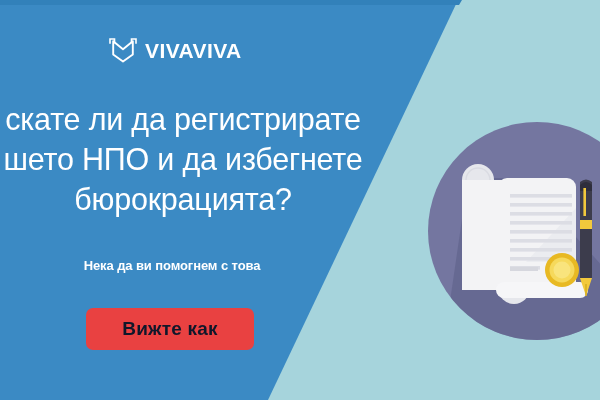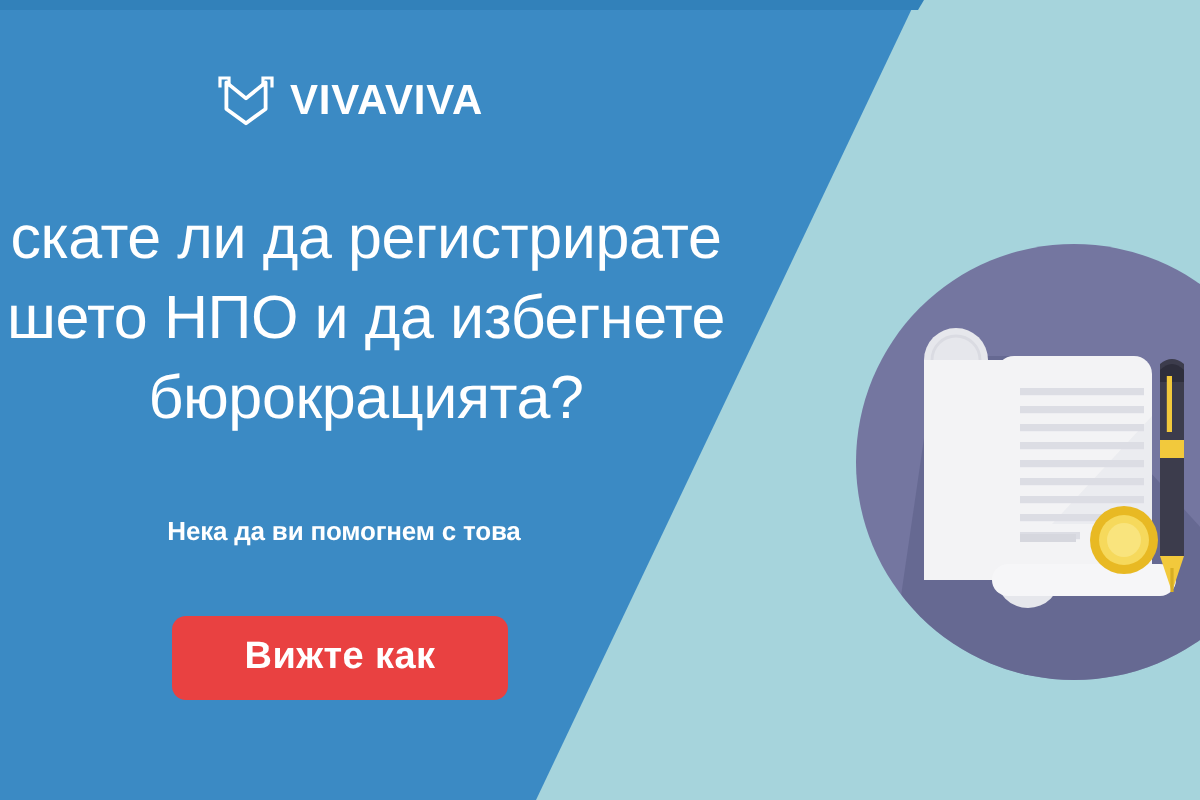--- a/index.html
+++ b/index.html
@@ -89,21 +89,21 @@
   
   .cta {
     position: absolute;
     left: 86px;
     top: 308px;
     width: 168px;
     height: 42px;
     border: none;
     border-radius: 7px;
     background: #e94141;
-    color: #ffffff;
+    color: #0f172a;
     font-family: "Liberation Sans", "DejaVu Sans", sans-serif;
     font-size: 19px;
     font-weight: 700;
     letter-spacing: 0.2px;
     cursor: pointer;
     padding: 0;
     line-height: 42px;
   }
   
   .illus {

